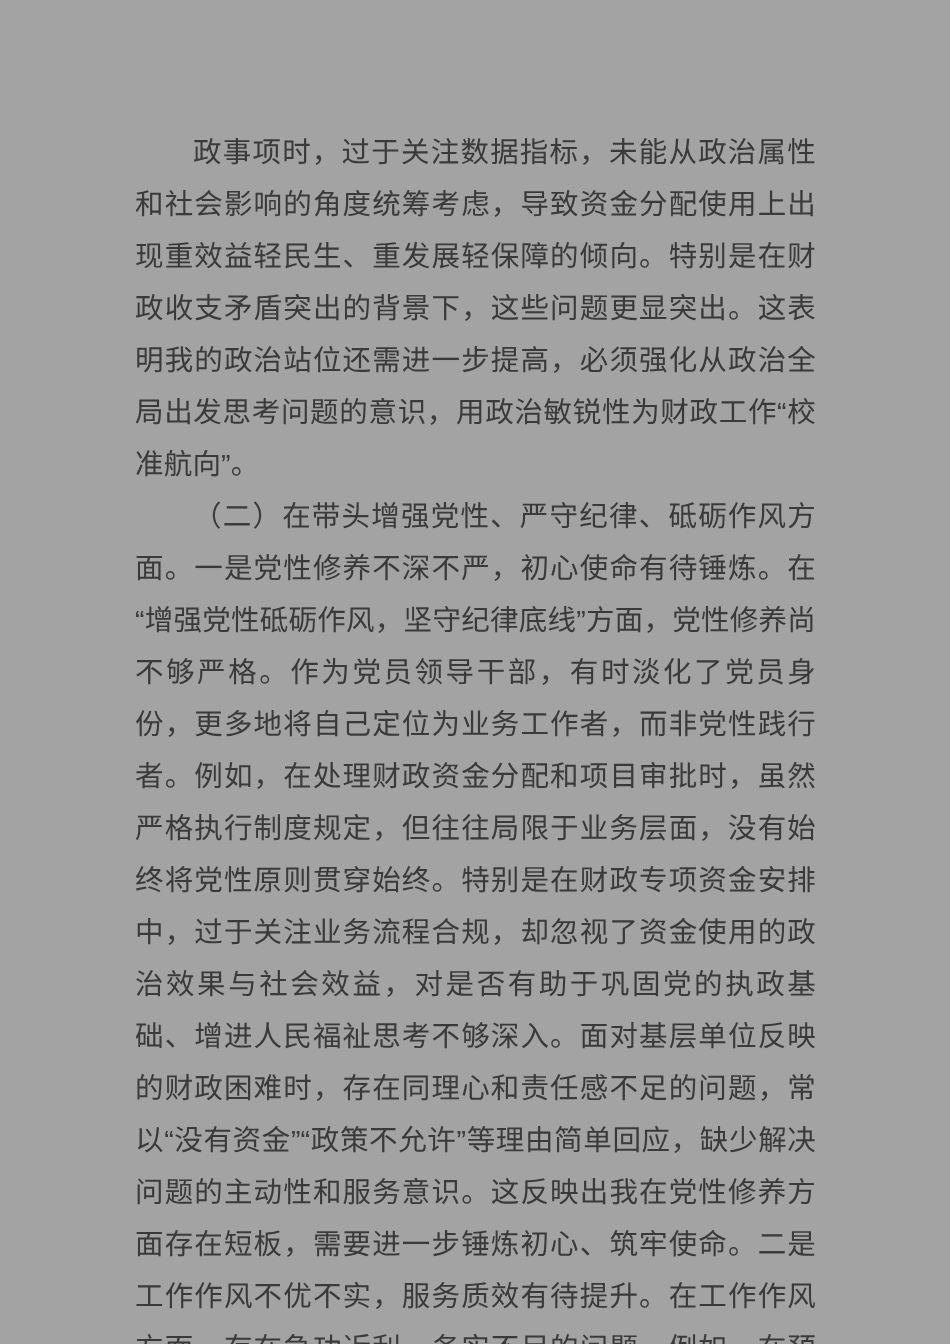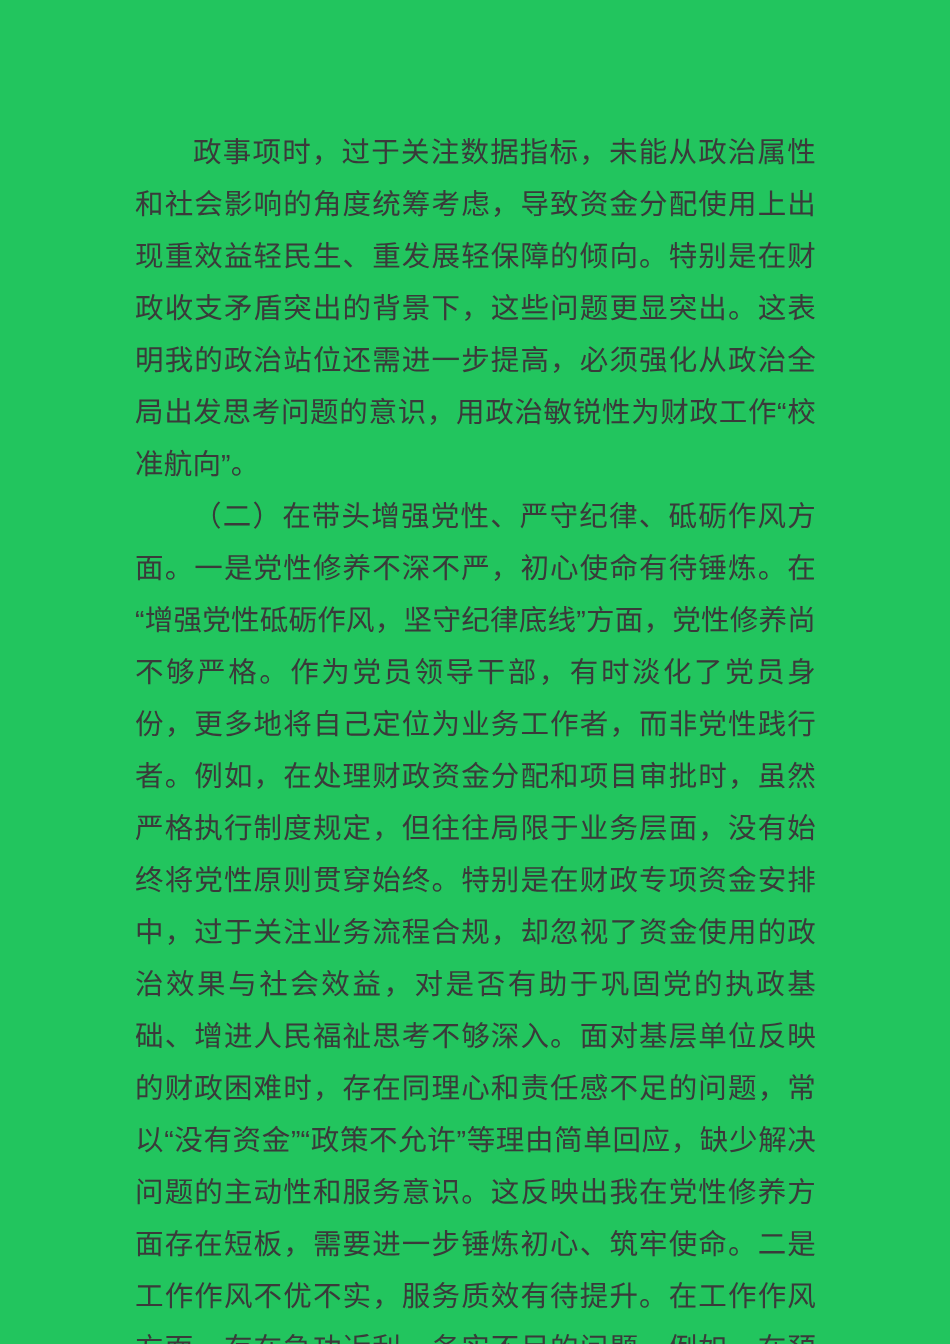--- a/index.html
+++ b/index.html
@@ -5,21 +5,21 @@
 <style>
   html, body {
     margin: 0;
     padding: 0;
     background: #ffffff;
   }
   .page {
     position: relative;
     width: 950px;
     height: 1344px;
-    background: #22c55e;
+    background: #a3a3a3;
     overflow: hidden;
     box-sizing: border-box;
   }
   .text-column {
     position: absolute;
     left: 135px;
     top: 126px;
     width: 681px;
   }
   .para {

